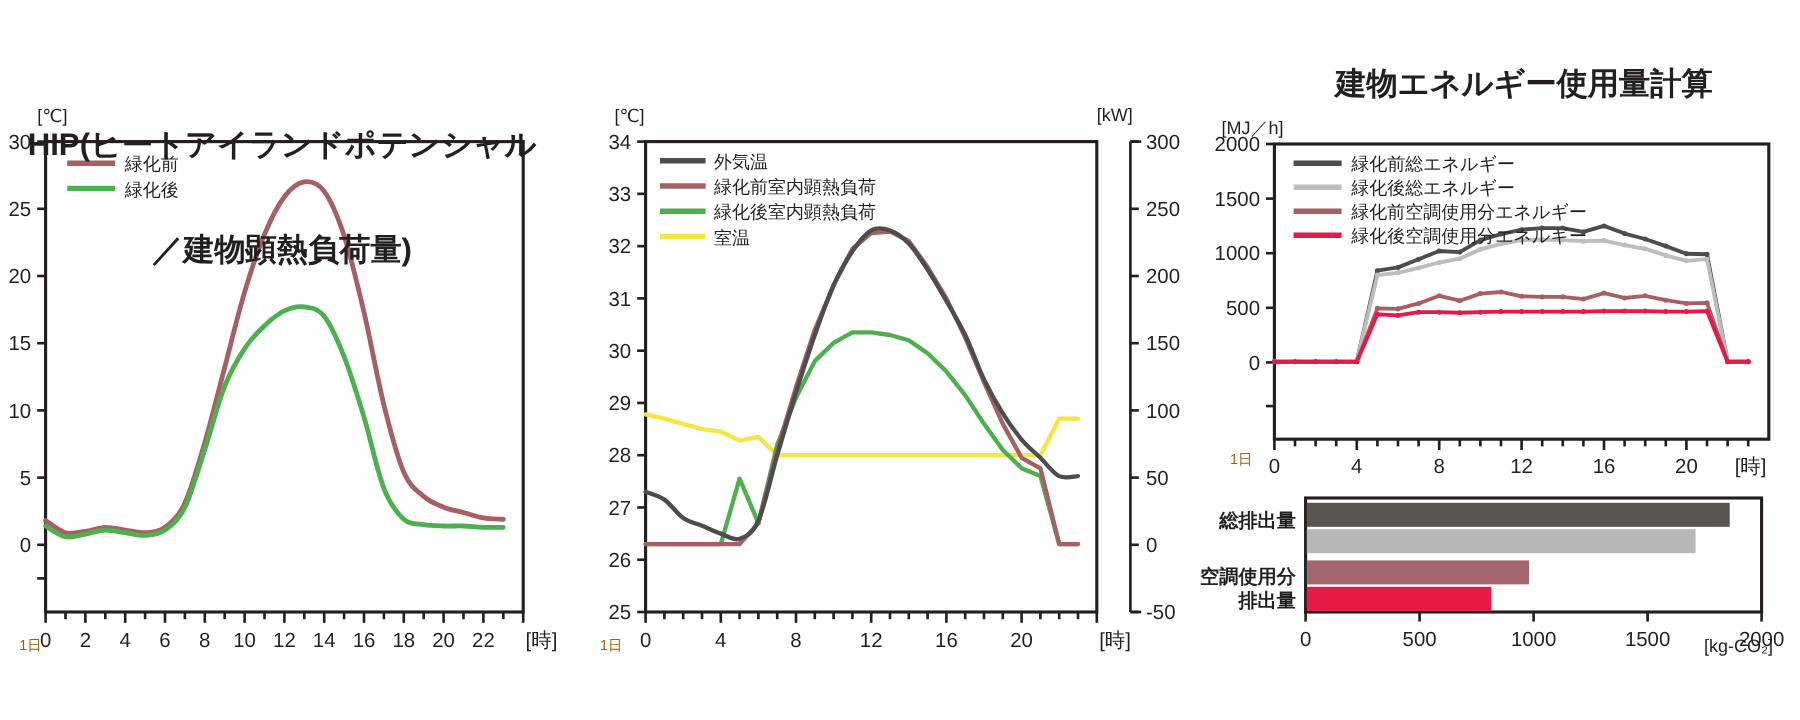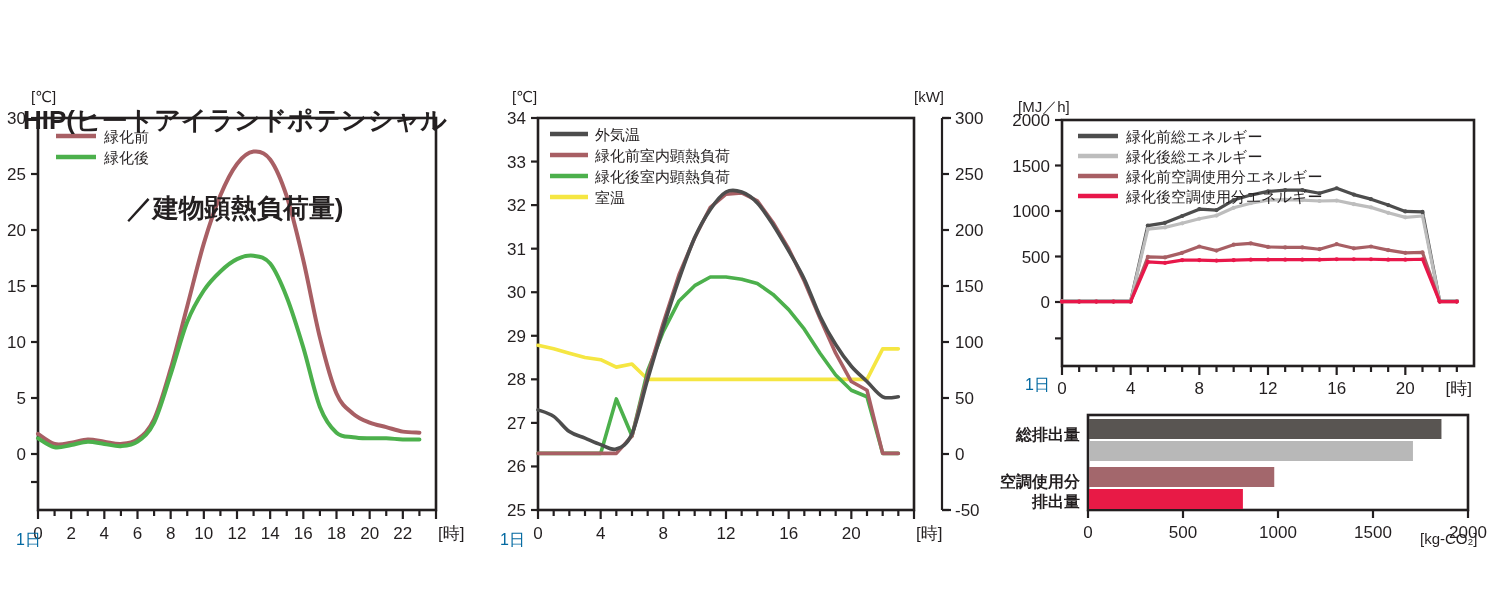--- a/index.html
+++ b/index.html
@@ -21,22 +21,22 @@
     line-height:1.12;
   }
   .unit{
     position:absolute;
     font-size:15px;
     color:#231f20;
     white-space:nowrap;
   }
   .daylbl{
     position:absolute;
-    font-size:16px;
-    color:#0369a1;
+    font-size:12px;
+    color:#a16207;
     white-space:nowrap;
   }
   .lgtxt{
     font-size:15px;
     fill:#231f20;
     font-family:"Liberation Sans","DejaVu Sans",sans-serif;
   }
   .tktxt{
     font-size:17px;
     fill:#231f20;
@@ -217,20 +217,21 @@
         <line x1="60" y1="155" x2="98" y2="155" stroke="#a85f64" stroke-width="4.5"></line>
         <text x="105" y="161" text-anchor="start" class="lgtxt">緑化前室内顕熱負荷</text>
         <line x1="60" y1="176" x2="98" y2="176" stroke="#4cb04c" stroke-width="4.5"></line>
         <text x="105" y="182" text-anchor="start" class="lgtxt">緑化後室内顕熱負荷</text>
         <line x1="60" y1="197" x2="98" y2="197" stroke="#f5e642" stroke-width="4.5"></line>
         <text x="105" y="203" text-anchor="start" class="lgtxt">室温</text>
       </svg>
   </div>
 
   <div class="panel" style="left:1000px;top:0;width:500px;height:400px;">
+    <div class="ttl" style="left:60px;top:55px;width:420px;font-size:26px;">建物エネルギー使用量計算</div>
     <div class="unit" style="left:18px;top:98px;">[MJ／h]</div>
     <div class="daylbl" style="left:25px;top:375px;">1日</div>
     <svg id="svg-energy" width="500" height="400">
         <rect x="62" y="120" width="412" height="246" class="frame"></rect>
         <line x1="62" y1="302" x2="55" y2="302" class="tick"></line>
         <text x="50" y="308" text-anchor="end" class="tktxt">0</text>
         <line x1="62" y1="256.5" x2="55" y2="256.5" class="tick"></line>
         <text x="50" y="262.5" text-anchor="end" class="tktxt">500</text>
         <line x1="62" y1="211" x2="55" y2="211" class="tick"></line>
         <text x="50" y="217" text-anchor="end" class="tktxt">1000</text>

